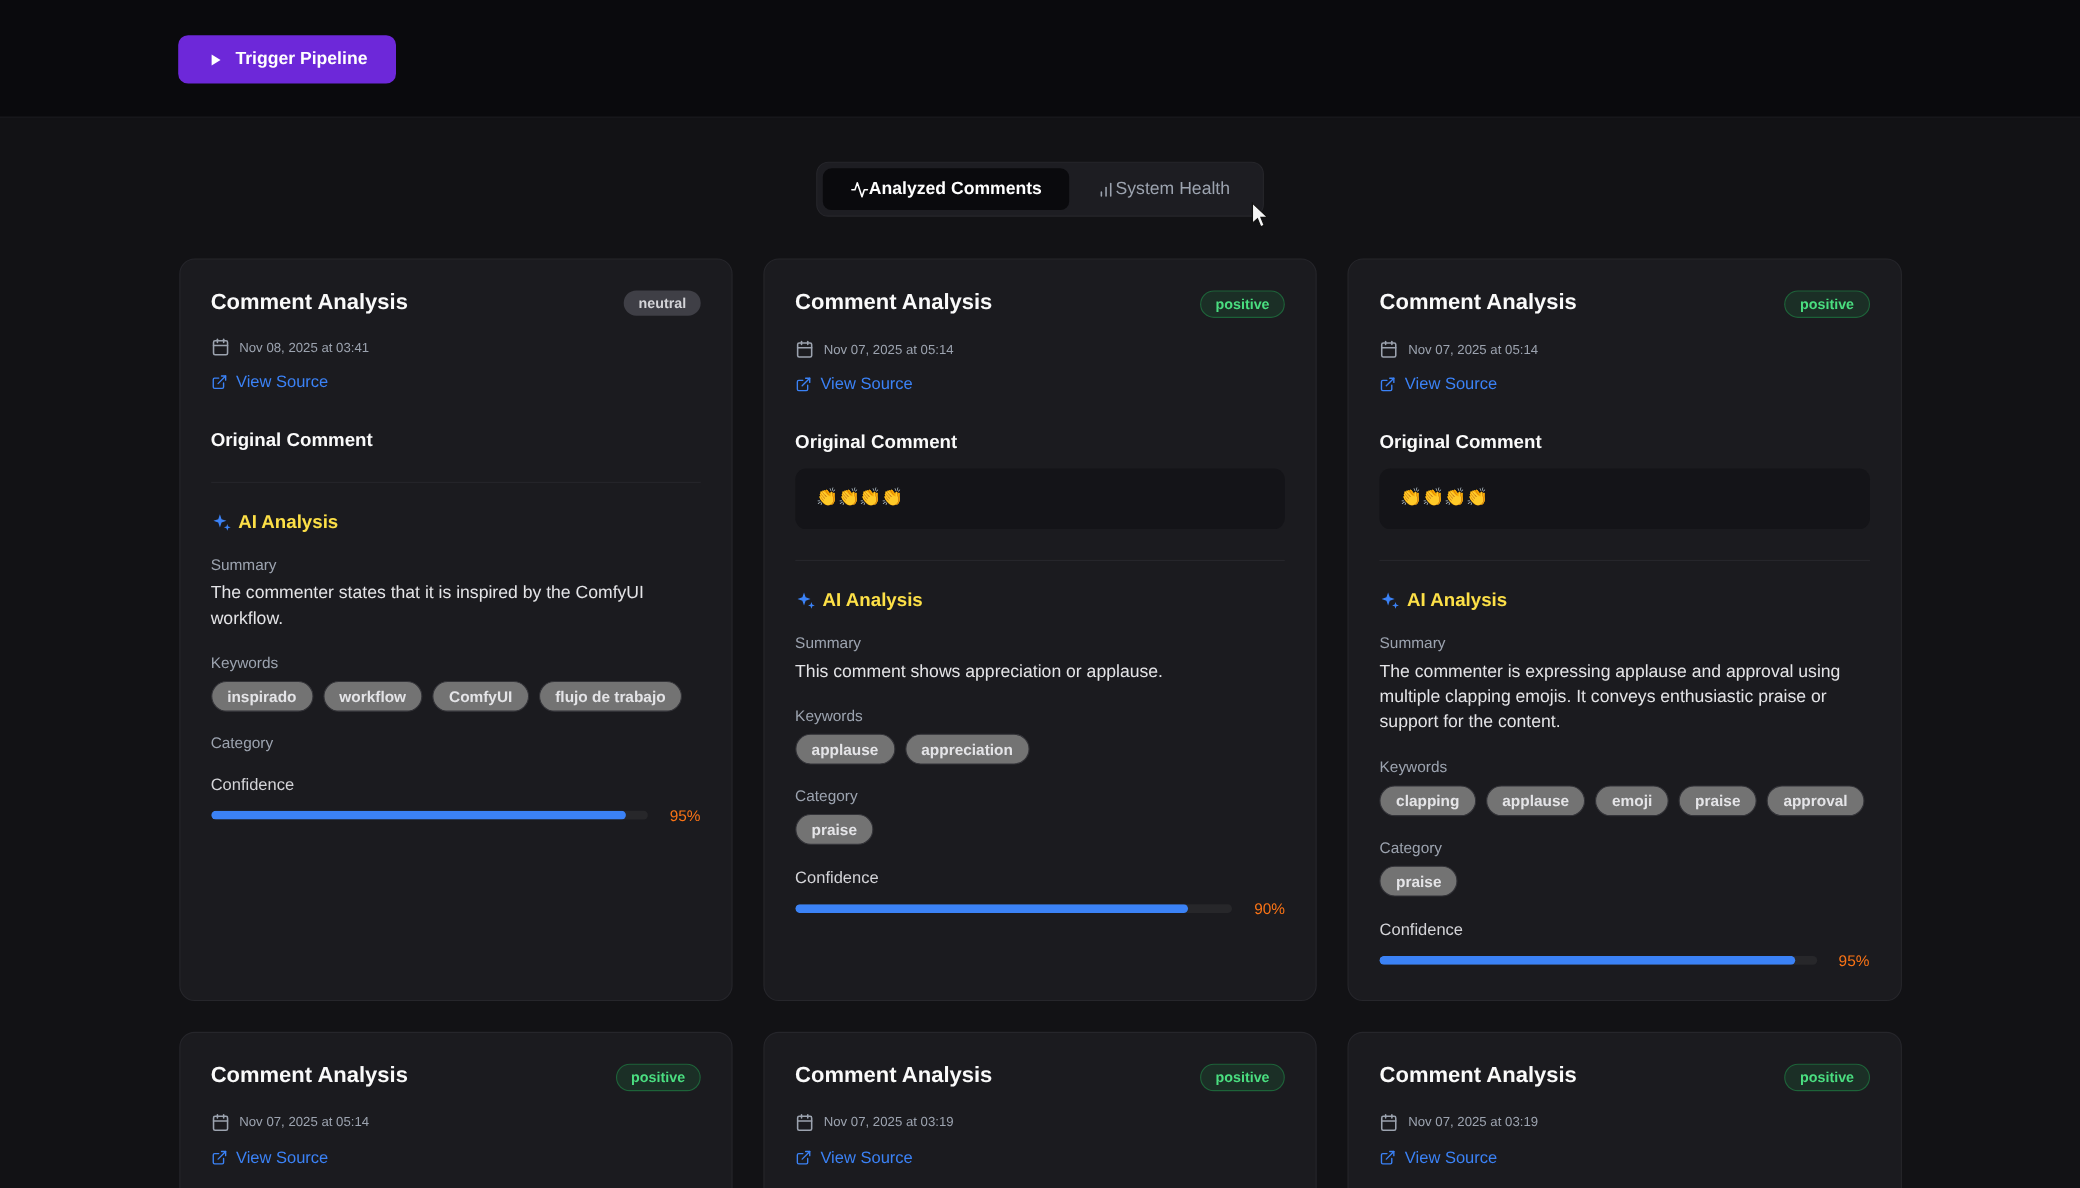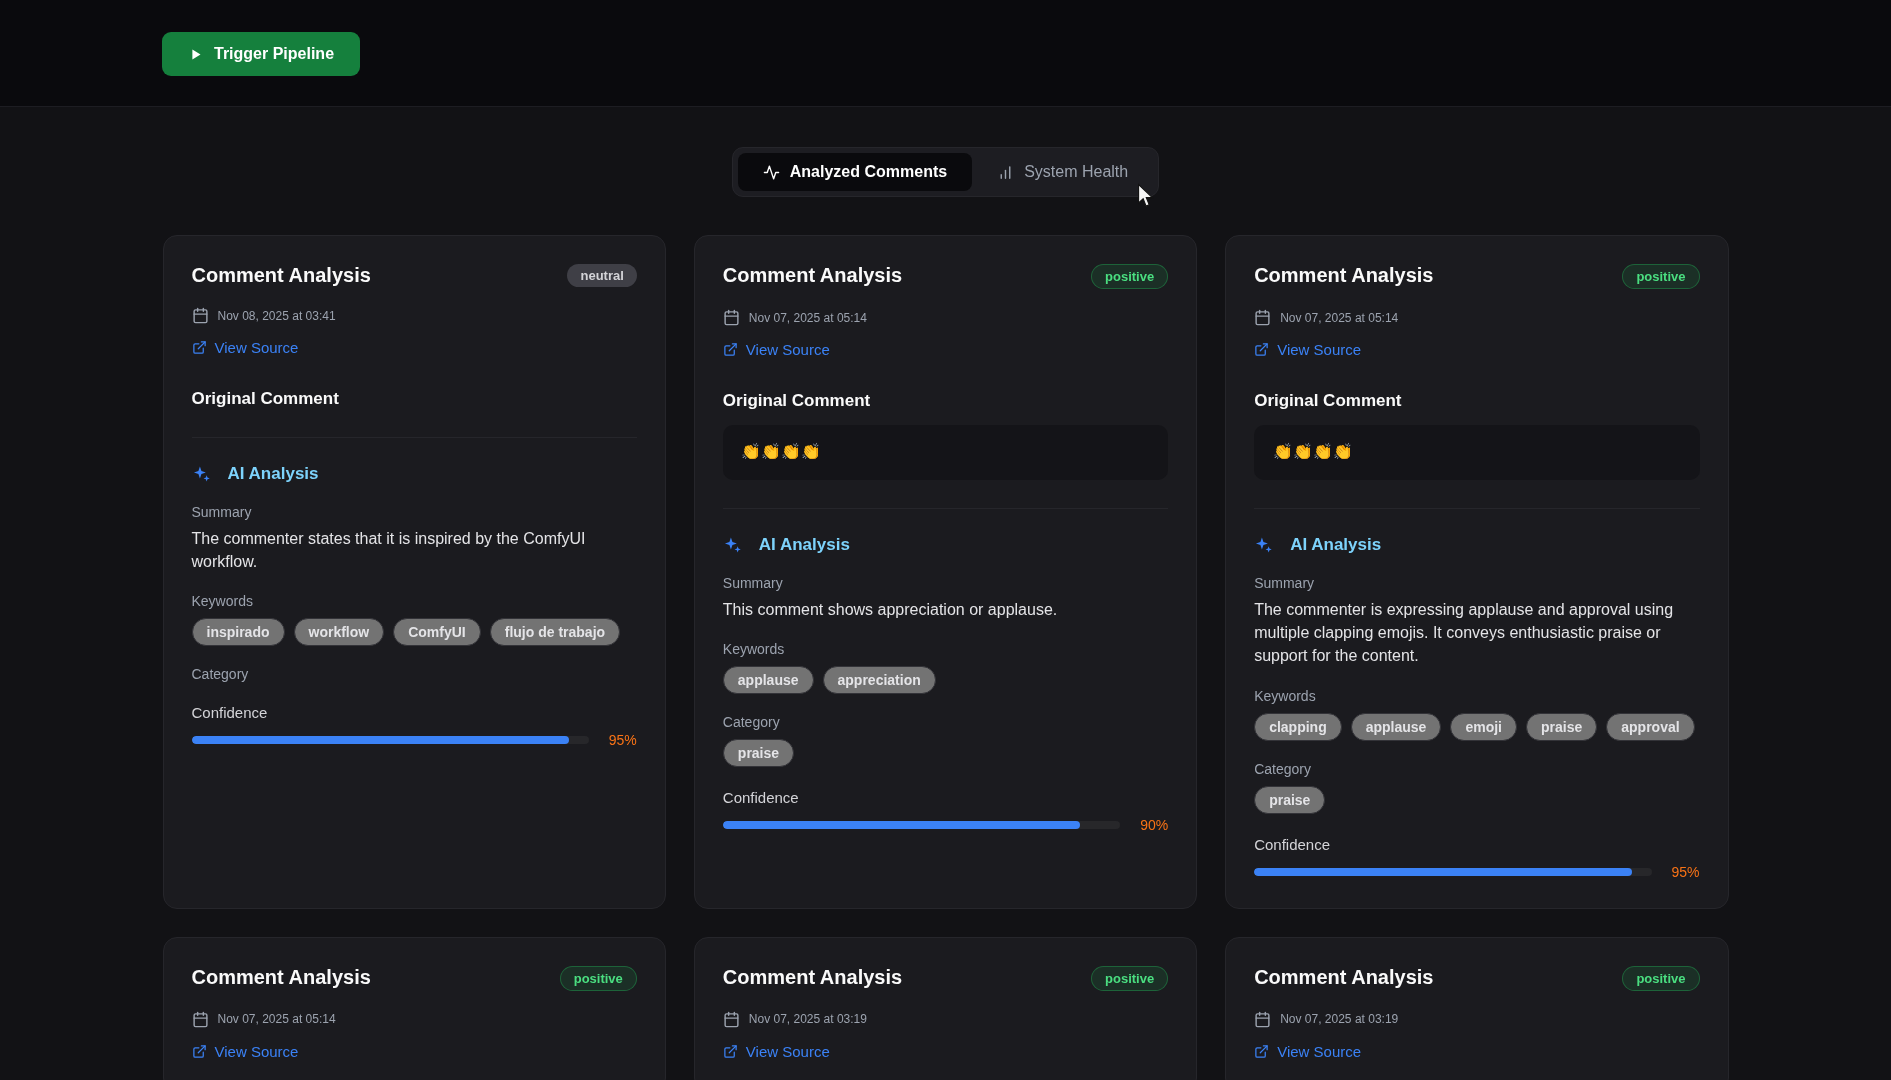--- a/index.html
+++ b/index.html
@@ -26,37 +26,37 @@
     font-weight:bold;
     background:linear-gradient(90deg,#5aa2f8,#2f6df0);
     -webkit-background-clip:text;
     background-clip:text;
     color:transparent;
     letter-spacing:.2px;
   }
   .header p { margin-top:11px; color:#9ca3af; font-size:18px; }
   .trigger-btn {
     display:flex; align-items:center; gap:11px;
-    background:#15803d; color:#fff;
+    background:#6d28d9; color:#fff;
     font-size:16px; font-weight:600;
     font-family:"Liberation Sans", sans-serif;
     border:none; border-radius:9px;
     padding:13px 26px; cursor:pointer;
   }
   .trigger-btn svg { width:15px; height:15px; display:block; }
 
   
   .tabbar-wrap { display:flex; justify-content:center; margin-top:40px; }
   .tabbar {
     display:flex; background:#1d1d22;
     border:1px solid #26262b;
     border-radius:11px; padding:5px;
   }
   .tab {
-    display:flex; align-items:center; gap:10px;
+    display:flex; align-items:center; 
     padding:10px 25px; border-radius:8px;
     font-size:16px; color:#9ca3af; cursor:pointer; white-space:nowrap;
   }
   .tab.active { background:#0a0a0d; color:#fff; font-weight:600; }
   .tab svg { width:17px; height:17px; display:block; }
 
   
   .grid {
     width:1566px; margin:38px auto 0;
     display:grid; grid-template-columns:repeat(3,1fr); gap:28px;
@@ -83,21 +83,21 @@
   .source-row svg { width:15px; height:15px; display:block; }
 
   .oc-heading { margin-top:30px; font-size:17px; font-weight:bold; color:#fafafa; }
   .comment-box {
     margin-top:14px; background:#141418;
     border-radius:10px; padding:17px 19px;
     font-size:16px; color:#d4d4d8; min-height:55px; line-height:1.3;
   }
 
   .analysis { margin-top:28px; border-top:1px solid #26262b; padding-top:26px; }
-  .ai-head { display:flex; align-items:center; gap:17px; font-size:17px; font-weight:bold; color:#7dd3fc; }
+  .ai-head { display:flex; align-items:center; gap:6px; font-size:17px; font-weight:bold; color:#fde047; }
   .ai-head svg { width:19px; height:19px; display:block; color:#3b82f6; }
   .sec-label { margin-top:20px; font-size:14px; color:#9ca3af; }
   .summary-text { margin-top:7px; font-size:16px; color:#e4e4e7; line-height:1.45; }
   .pills { display:flex; flex-wrap:wrap; gap:9px; margin-top:9px; }
   .pill {
     background:#737373; border:1px solid #333338;
     color:#e4e4e7; font-size:14px; font-weight:600;
     padding:5px 14px; border-radius:999px; white-space:nowrap;
   }
   .conf-label { margin-top:22px; font-size:15px; color:#d4d4d8; }

